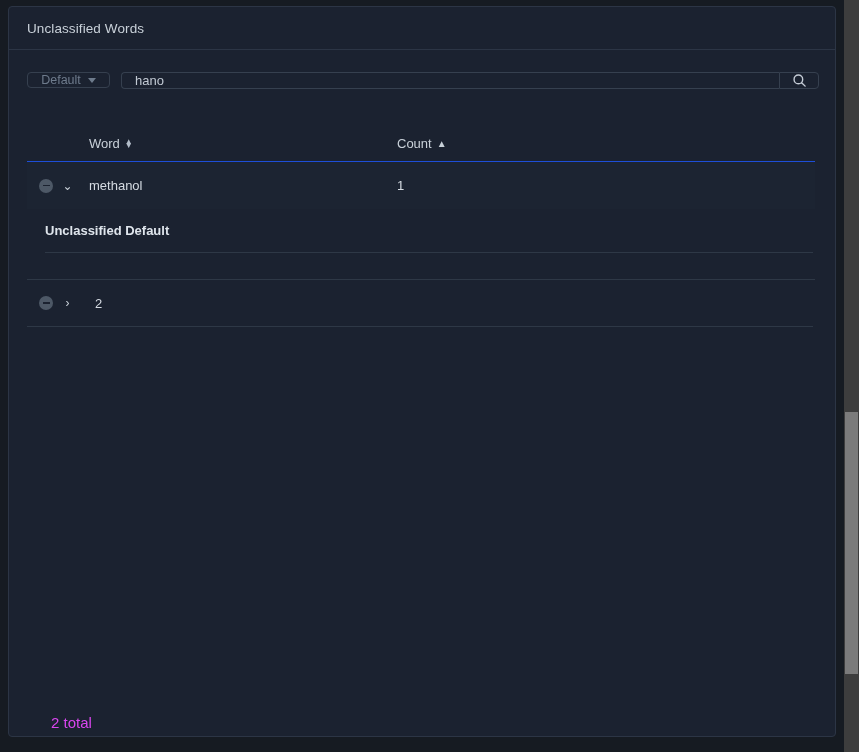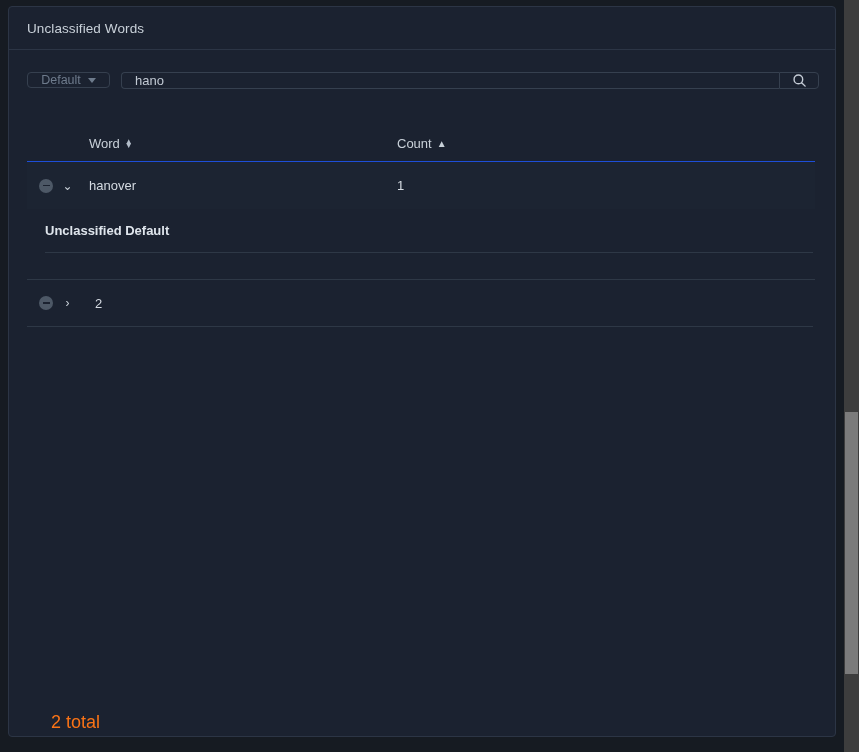--- a/index.html
+++ b/index.html
@@ -210,21 +210,21 @@
 
   
   .panel-footer {
     position: absolute;
     left: 0; right: 0; bottom: 0;
     height: 74px;
     display: flex;
     align-items: center;
     padding-left: 42px;
   }
-  .footer-total { color: #f97316; font-size: 18px; }
+  .footer-total { color: #d946ef; font-size: 15px; }
 
   
   .sb-track {
     position: absolute;
     right: 0; top: 0;
     width: 15px;
     height: 752px;
     background: #3d3d3d;
   }
   .sb-thumb {
@@ -289,21 +289,21 @@
           </div>
         </div>
 
         <div class="t-row selected">
           <div class="row-ctrls">
             <span class="minus-circle">
                 <i></i>
               </span>
             <span class="chev">⌄</span>
           </div>
-          <div class="cell-word">hanover</div>
+          <div class="cell-word">methanol</div>
           <div class="cell-count">1</div>
         </div>
 
         <div class="detail">
           <div class="detail-title">Unclassified Default</div>
           <div class="detail-rule"></div>
         </div>
 
         <div class="t-row divided">
           <div class="row-ctrls">

